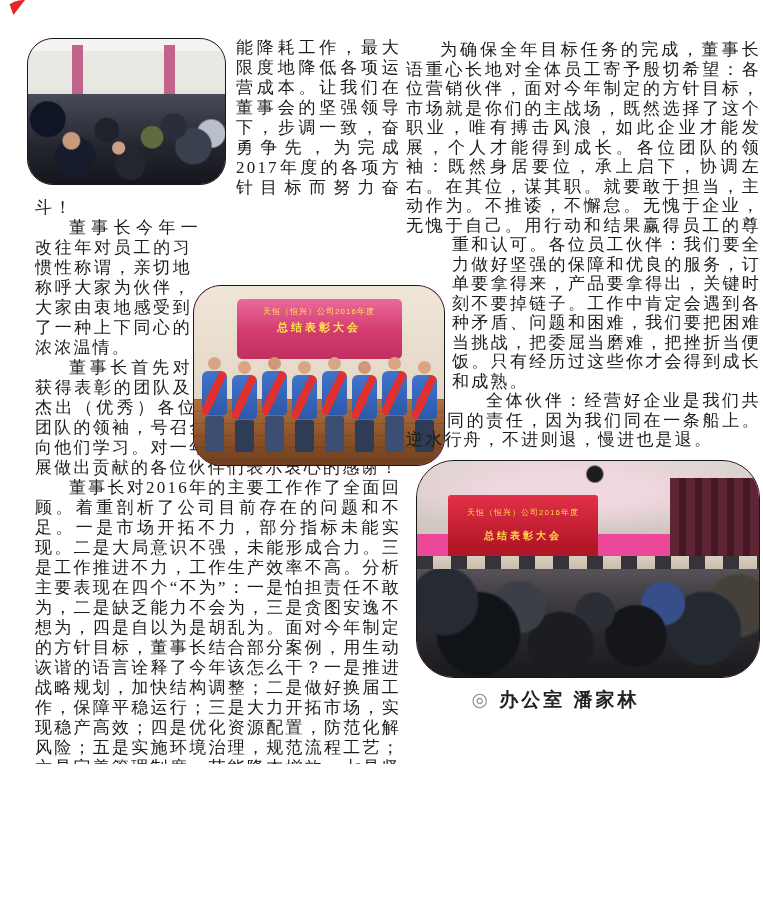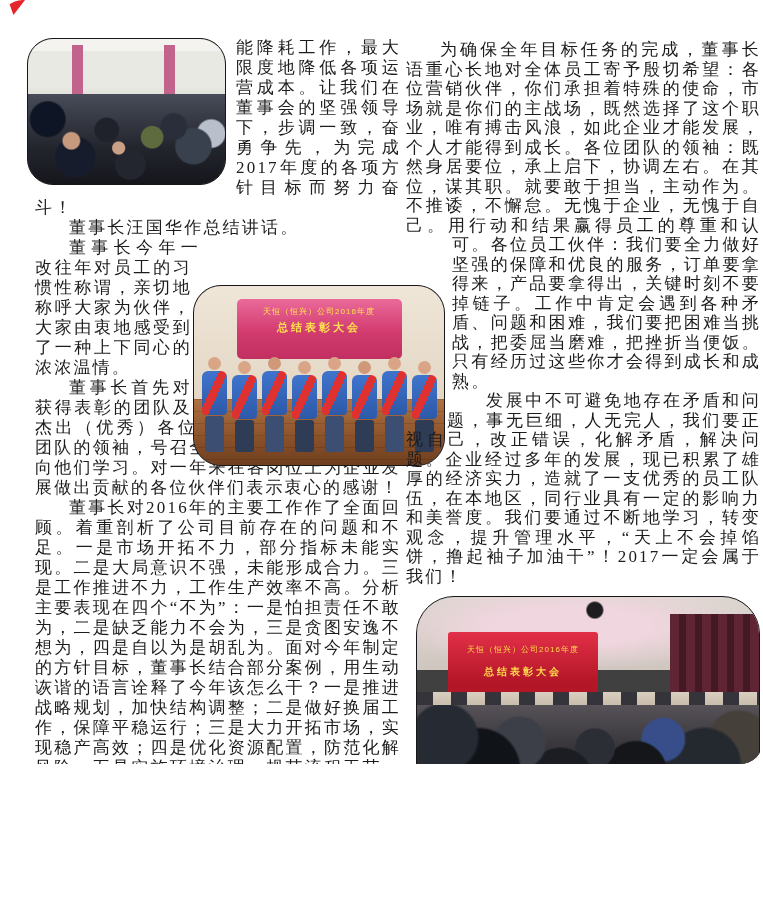--- a/index.html
+++ b/index.html
@@ -16,21 +16,21 @@
   .byline{margin-top:12px;text-align:center;padding-right:56px;
           font-family:"Liberation Sans","DejaVu Sans",sans-serif;
           font-weight:bold;font-size:19px;letter-spacing:3px;color:#222;}
   .byline .ring{font-weight:normal;color:#8a8a8a;}
   
   .spacer-right{float:right;width:209px;height:188px;margin-top:8px;
                 shape-outside:inset(8px 0 0 0 round 34px);}
   .spacer-left{float:left;width:46px;height:182px;margin-top:202px;
                shape-outside:inset(202px 0 0 0 round 0 0 30px 0);}
   
-  .photo{position:relative;overflow:hidden;border:1.5px solid #17171a;box-sizing:border-box;background:#404040;}
+  .photo{position:relative;overflow:hidden;border:1.5px solid #17171a;box-sizing:border-box;background:#ec4899;}
   .photo-top{float:left;width:199px;height:147px;margin:0 10px 8px -8px;border-radius:26px;}
   .photo-group{position:absolute;left:193px;top:285px;width:252px;height:181px;border-radius:28px;}
   .photo-bottom{width:344px;height:218px;margin:10px 0 0 10px;border-radius:38px;}
   .layer{position:absolute;}
   
   .pt-wall{left:0;top:0;right:0;height:46%;
      background:
        linear-gradient(180deg,#f4f3ef 0 18%,#e9e9e3 18% 70%,#d8d8d2 100%);}
   .pt-curtains{left:0;top:4%;right:0;height:42%;
      background:repeating-linear-gradient(90deg,transparent 0 44px,#c2638b 44px 55px,transparent 55px 92px);}
@@ -105,21 +105,20 @@
 
   <div class="corner-mark"></div>
 
   <div class="col col-left">
     <div class="photo photo-top">
       <div class="layer pt-wall"></div>
       <div class="layer pt-curtains"></div>
       <div class="layer pt-crowd"></div>
     </div>
     <p class="continued">能降耗工作，最大限度地降低各项运营成本。让我们在董事会的坚强领导下，步调一致，奋勇争先，为完成2017年度的各项方针目标而努力奋斗！</p>
-    <p>董事长汪国华作总结讲话。</p>
     <div class="spacer-right"></div>
     <p>董事长今年一改往年对员工的习惯性称谓，亲切地称呼大家为伙伴，大家由衷地感受到了一种上下同心的浓浓温情。</p>
     <p>董事长首先对获得表彰的团队及杰出（优秀）各位团队的领袖，号召全体员工以他们为榜样，向他们学习。对一年来在各岗位上为企业发展做出贡献的各位伙伴们表示衷心的感谢！</p>
     <p>董事长对2016年的主要工作作了全面回顾。着重剖析了公司目前存在的问题和不足。一是市场开拓不力，部分指标未能实现。二是大局意识不强，未能形成合力。三是工作推进不力，工作生产效率不高。分析主要表现在四个“不为”：一是怕担责任不敢为，二是缺乏能力不会为，三是贪图安逸不想为，四是自以为是胡乱为。面对今年制定的方针目标，董事长结合部分案例，用生动诙谐的语言诠释了今年该怎么干？一是推进战略规划，加快结构调整；二是做好换届工作，保障平稳运行；三是大力开拓市场，实现稳产高效；四是优化资源配置，防范化解风险；五是实施环境治理，规范流程工艺；六是完善管理制度，节能降本增效；七是坚持核心价值，聚力实现共赢。要实现上述目标任务，具体措施为：一要加强学习，转变观念，提升能力；二要锁定目标，科学</p>
   </div>
 
   <div class="photo photo-group">
     <div class="layer gp-wall"></div>
     <div class="layer gp-screen">
       <span class="b1">天恒（恒兴）公司2016年度</span>
@@ -165,22 +164,22 @@
       <span class="gp-person">
           <span class="head"></span>
           <span class="torso"></span>
           <span class="legs"></span>
         </span>
     </div>
   </div>
 
   <div class="col col-right">
     <div class="spacer-left"></div>
-    <p>为确保全年目标任务的完成，董事长语重心长地对全体员工寄予殷切希望：各位营销伙伴，你们承担着特殊的使命，市场就是你们的主战场，既然选择了这个职业，唯有搏击风浪，如此企业才能发展，个人才能得到成长。各位团队的领袖：既然身居要位，承上启下，协调左右。在其位，谋其职。就要敢于担当，主动作为。不推诿，不懈怠。无愧于企业，无愧于自己。用行动和结果赢得员工的尊重和认可。各位员工伙伴：我们要全力做好坚强的保障和优良的服务，订单要拿得来，产品要拿得出，关键时刻不要掉链子。工作中肯定会遇到各种矛盾、问题和困难，我们要把困难当挑战，把委屈当磨难，把挫折当便饭。只有经历过这些你才会得到成长和成熟。</p>
-    <p>发展中不可避免地存在矛盾和问题，事无巨细，人无完人，我们要正视自己，改正错误，化解矛盾，解决问题。企业经过多年的发展，现已积累了雄厚的经济实力，造就了一支优秀的员工队伍，在本地区，同行业具有一定的影响力和美誉度。我们要通过不断地学习，转变观念，提升管理水平，“天上不会掉馅饼，撸起袖子加油干”！2017一定会属于我们！</p>
+    <p>为确保全年目标任务的完成，董事长语重心长地对全体员工寄予殷切希望：各位营销伙伴，面对今年制定的方针目标，市场就是你们的主战场，既然选择了这个职业，唯有搏击风浪，如此企业才能发展，个人才能得到成长。各位团队的领袖：既然身居要位，承上启下，协调左右。在其位，谋其职。就要敢于担当，主动作为。不推诿，不懈怠。无愧于企业，无愧于自己。用行动和结果赢得员工的尊重和认可。各位员工伙伴：我们要全力做好坚强的保障和优良的服务，订单要拿得来，产品要拿得出，关键时刻不要掉链子。工作中肯定会遇到各种矛盾、问题和困难，我们要把困难当挑战，把委屈当磨难，把挫折当便饭。只有经历过这些你才会得到成长和成熟。</p>
+    <p>全体伙伴：经营好企业是我们共同的责任，因为我们同在一条船上。逆水行舟，不进则退，慢进也是退。</p>
 
     <div class="photo photo-bottom">
       <div class="layer pb-ceiling"></div>
       <div class="layer pb-screen">
         <span class="b1">天恒（恒兴）公司2016年度</span>
         <span class="b2">总结表彰大会</span>
       </div>
       <div class="layer pb-curtain"></div>
       <div class="layer pb-table"></div>
       <div class="layer pb-crowd"></div>

